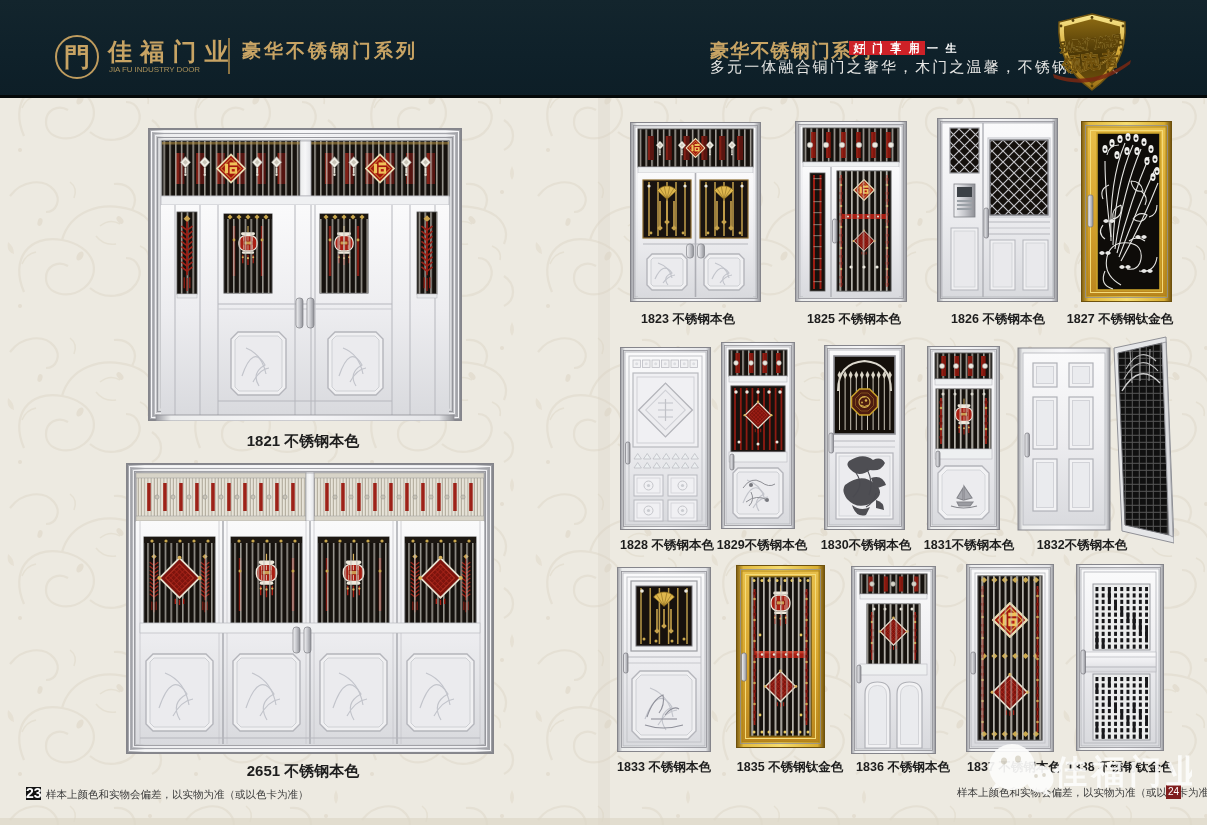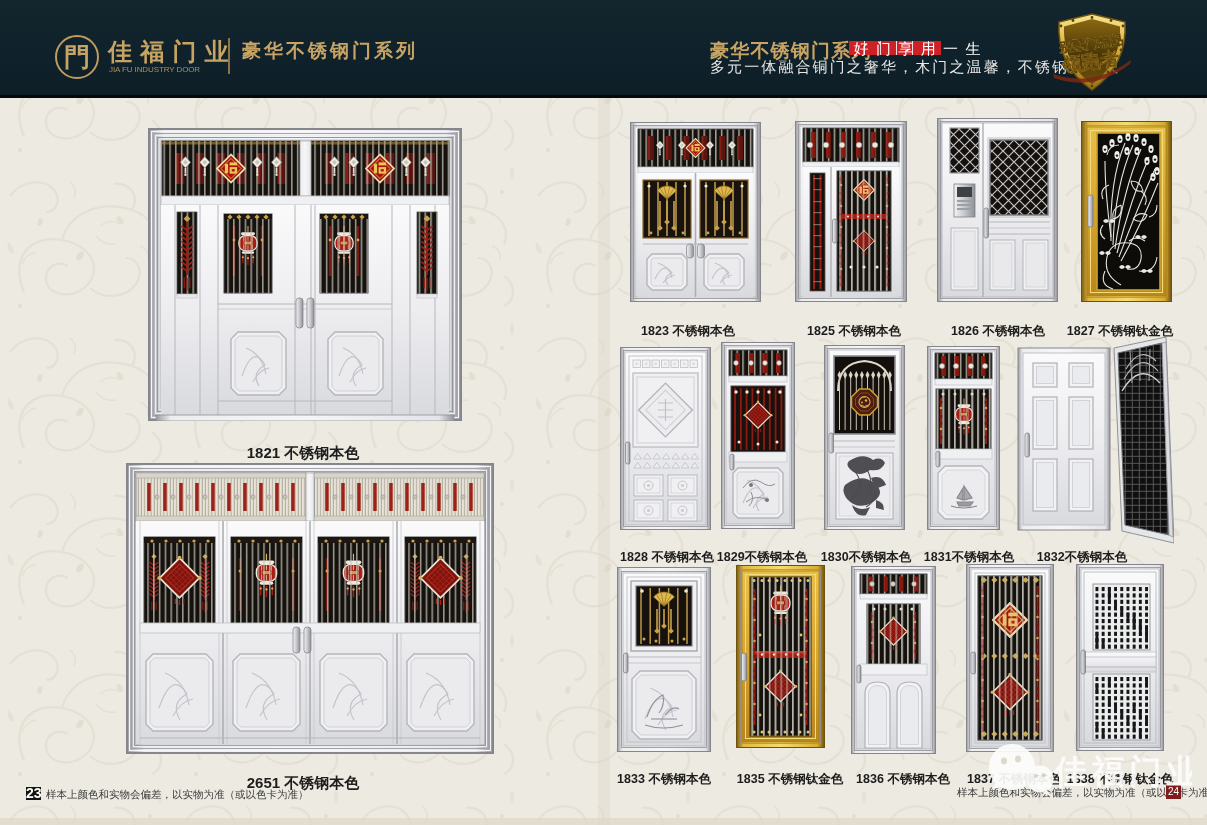--- a/index.html
+++ b/index.html
@@ -1,17 +1,17 @@
 <!DOCTYPE html>
 <html><head><meta charset="utf-8">
 <style>
 html,body{margin:0;padding:0;background:#edeae1;}
 body{width:1207px;height:825px;overflow:hidden;font-family:"Liberation Sans",sans-serif;position:relative;}
 .abs{position:absolute;}
-.lbl{position:absolute;transform:translateX(-50%);font-weight:bold;color:#1d1d1d;white-space:nowrap;z-index:2;margin-top:12px;}
+.lbl{position:absolute;transform:translateX(-50%);font-weight:bold;color:#1d1d1d;white-space:nowrap;z-index:2;}
 </style></head>
 <body>
 <svg class="abs" style="left:0;top:0;z-index:0" width="1207" height="825" viewBox="0 0 1207 825">
 <defs>
 <linearGradient id="gFr" x1="0" y1="0" x2="1" y2="0">
  <stop offset="0" stop-color="#9b9ca2"></stop>
         <stop offset="0.05" stop-color="#eceded"></stop>
  <stop offset="0.48" stop-color="#f6f6f8"></stop>
         <stop offset="0.95" stop-color="#e4e5e8"></stop>
  <stop offset="1" stop-color="#939499"></stop>
@@ -168,21 +168,21 @@
 <rect y="818" width="1207" height="7" fill="#ddd7c8" opacity="0.7"></rect>
 </svg>
 <div class="abs" style="left:0;top:0;width:1207px;height:98px;background:linear-gradient(180deg,#13252d,#0f212a 55%,#0d1e27);z-index:2">
 <div class="abs" style="left:0;top:95px;width:1207px;height:3px;background:#040808"></div>
 <div class="abs" style="left:55px;top:35px;width:40px;height:40px;border:2.2px solid #bf9c5e;border-radius:50%;color:#c8a464;font-size:26px;line-height:40px;text-align:center;font-weight:bold">門</div>
 <div class="abs" style="left:108px;top:36px;font-size:24px;font-weight:bold;color:#c8a464;letter-spacing:8.2px;white-space:nowrap">佳福门业</div>
 <div class="abs" style="left:109px;top:65px;font-size:8px;color:#a9905a;letter-spacing:-0.1px;white-space:nowrap">JIA FU INDUSTRY DOOR</div>
 <div class="abs" style="left:228px;top:38px;width:2px;height:36px;background:#8d7442"></div>
 <div class="abs" style="left:242px;top:38px;font-size:19px;font-weight:bold;color:#c8a464;letter-spacing:3px;white-space:nowrap">豪华不锈钢门系列</div>
 <div class="abs" style="left:710px;top:38px;font-size:19px;font-weight:bold;color:#c8a464;letter-spacing:1.2px;white-space:nowrap">豪华不锈钢门系列</div>
-<div class="abs" style="left:849px;top:40.5px;width:92px;height:14.5px;background:repeating-linear-gradient(90deg,#ce2127 0px,#ce2127 15.2px,#f0dcdc 15.2px,#f0dcdc 16px);color:#fff;font-size:15px;font-weight:normal;line-height:15px;letter-spacing:7.4px;white-space:nowrap;text-indent:4.5px">好门享用一生</div>
+<div class="abs" style="left:849px;top:40.5px;width:76px;height:14.5px;background:repeating-linear-gradient(90deg,#ce2127 0px,#ce2127 15.2px,#f0dcdc 15.2px,#f0dcdc 16px);color:#fff;font-size:11px;font-weight:bold;line-height:15px;letter-spacing:7.4px;white-space:nowrap;text-indent:4.5px">好门享用一生</div>
 <div class="abs" style="left:710px;top:58px;font-size:15px;color:#e8e8e6;letter-spacing:2.1px;white-space:nowrap">多元一体融合铜门之奢华，木门之温馨，不锈钢之耐久</div>
 <svg class="abs" style="left:1048px;top:10px;z-index:3" width="88" height="86" viewBox="0 0 88 86">
 <path d="M44 4 L77 12 C79 44 64 66 44 80 C24 66 9 44 11 12 Z" fill="url(#gShield)" stroke="#6e5210" stroke-width="1.5"></path>
 <path d="M44 9 L72 16.5 C73 43 61 62 44 74 C27 62 15 43 16 16.5 Z" fill="url(#gShieldIn)"></path>
 <g fill="#57400a">
         <circle cx="44" cy="7.5" r="1.4"></circle>
         <circle cx="63" cy="10.5" r="1.4"></circle>
         <circle cx="75" cy="16" r="1.4"></circle>
         <circle cx="25" cy="10.5" r="1.4"></circle>
         <circle cx="13" cy="16" r="1.4"></circle>

